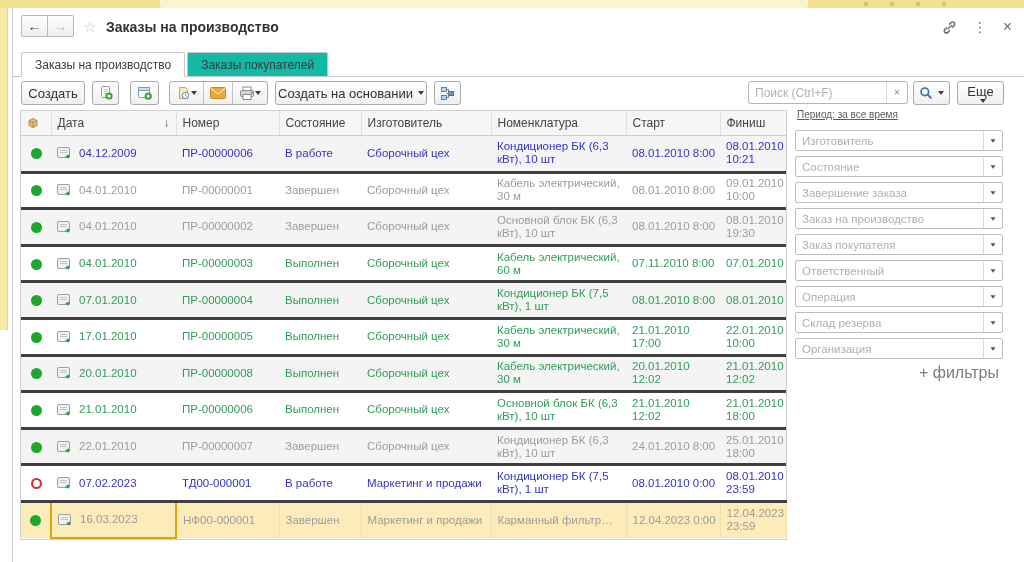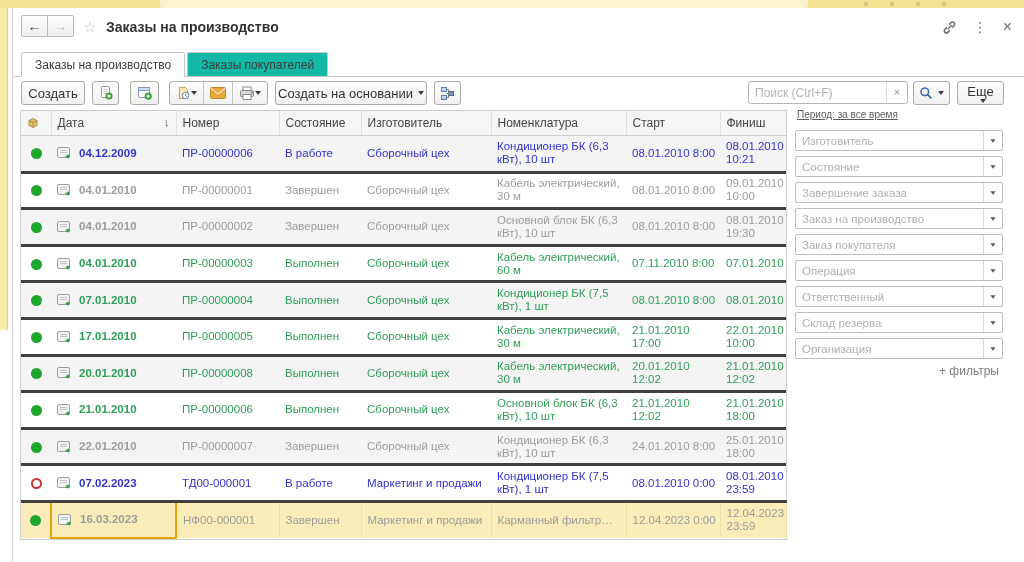--- a/index.html
+++ b/index.html
@@ -66,31 +66,31 @@
   tr:first-child{border-top:none;}
   td.pre{white-space:pre;}
   .t-blue td{color:var(--blue-text,#3333cc);}
   .t-gray td{color:var(--gray-text,#9c9c9c);}
   .t-green td{color:var(--green-text,#2e9e57);}
   tr.selected td{background:var(--selection-bg,#fbecba);border-right:1px solid #f0dfa8;}
   tr.selected td.c-date{border:2px solid var(--selection-border,#dfa50d);border-radius:2px;}
   .c-status{text-align:center;}
   .dot{display:inline-block;width:11px;height:11px;border-radius:50%;background:var(--status-green,#1fa62c);vertical-align:middle;}
   .dot.ring{background:#fff;border:2.5px solid var(--status-red,#cc3333);width:7px;height:7px;}
-  .c-date{white-space:nowrap;font-weight:bold;}
+  .c-date{white-space:nowrap;}
   .c-date .inner{display:flex;align-items:center;gap:7px;}
   .docic{flex:0 0 auto;display:inline-flex;}
   
   .rpanel{position:absolute;left:782px;top:96px;width:208px;}
   .period{font-size:10px;color:#5c5c5c;text-decoration:underline;margin:2px 0 10px 2px;display:inline-block;}
   .dropdown{height:21px;border:1px solid #bdbdbd;border-radius:2px;background:#fff;display:flex;align-items:center;margin-bottom:5px;box-sizing:border-box;}
   .dropdown .ph{flex:1;font-size:11.5px;color:#b0b0b0;padding:0 6px;overflow:hidden;white-space:nowrap;}
   .dropdown .dd-btn{width:18px;align-self:stretch;display:flex;align-items:center;justify-content:center;border-left:1px solid #d9d9d9;}
   .dropdown .dd-btn .caret{border-top-color:#555;transform:scale(.85);}
-  .morefilters{text-align:right;font-size:12px;color:#7e7e7e;margin-top:0;padding-right:4px;}
+  .morefilters{text-align:right;font-size:16px;color:#7e7e7e;margin-top:0;padding-right:4px;}
   svg{display:block;}
 </style>
 </head>
 <body>
 
 <div class="topstrip">
   <div class="field"></div>
   <div class="marks"></div>
 </div>
 <div class="left-edge">
@@ -520,27 +520,27 @@
             <span class="caret"></span>
           </span>
     </div>
         <div class="dropdown">
       <span class="ph">Заказ покупателя</span>
       <span class="dd-btn">
             <span class="caret"></span>
           </span>
     </div>
         <div class="dropdown">
+      <span class="ph">Ответственный</span>
+      <span class="dd-btn">
+            <span class="caret"></span>
+          </span>
+    </div>
+        <div class="dropdown">
       <span class="ph">Операция</span>
-      <span class="dd-btn">
-            <span class="caret"></span>
-          </span>
-    </div>
-        <div class="dropdown">
-      <span class="ph">Ответственный</span>
       <span class="dd-btn">
             <span class="caret"></span>
           </span>
     </div>
         <div class="dropdown">
       <span class="ph">Склад резерва</span>
       <span class="dd-btn">
             <span class="caret"></span>
           </span>
     </div>

